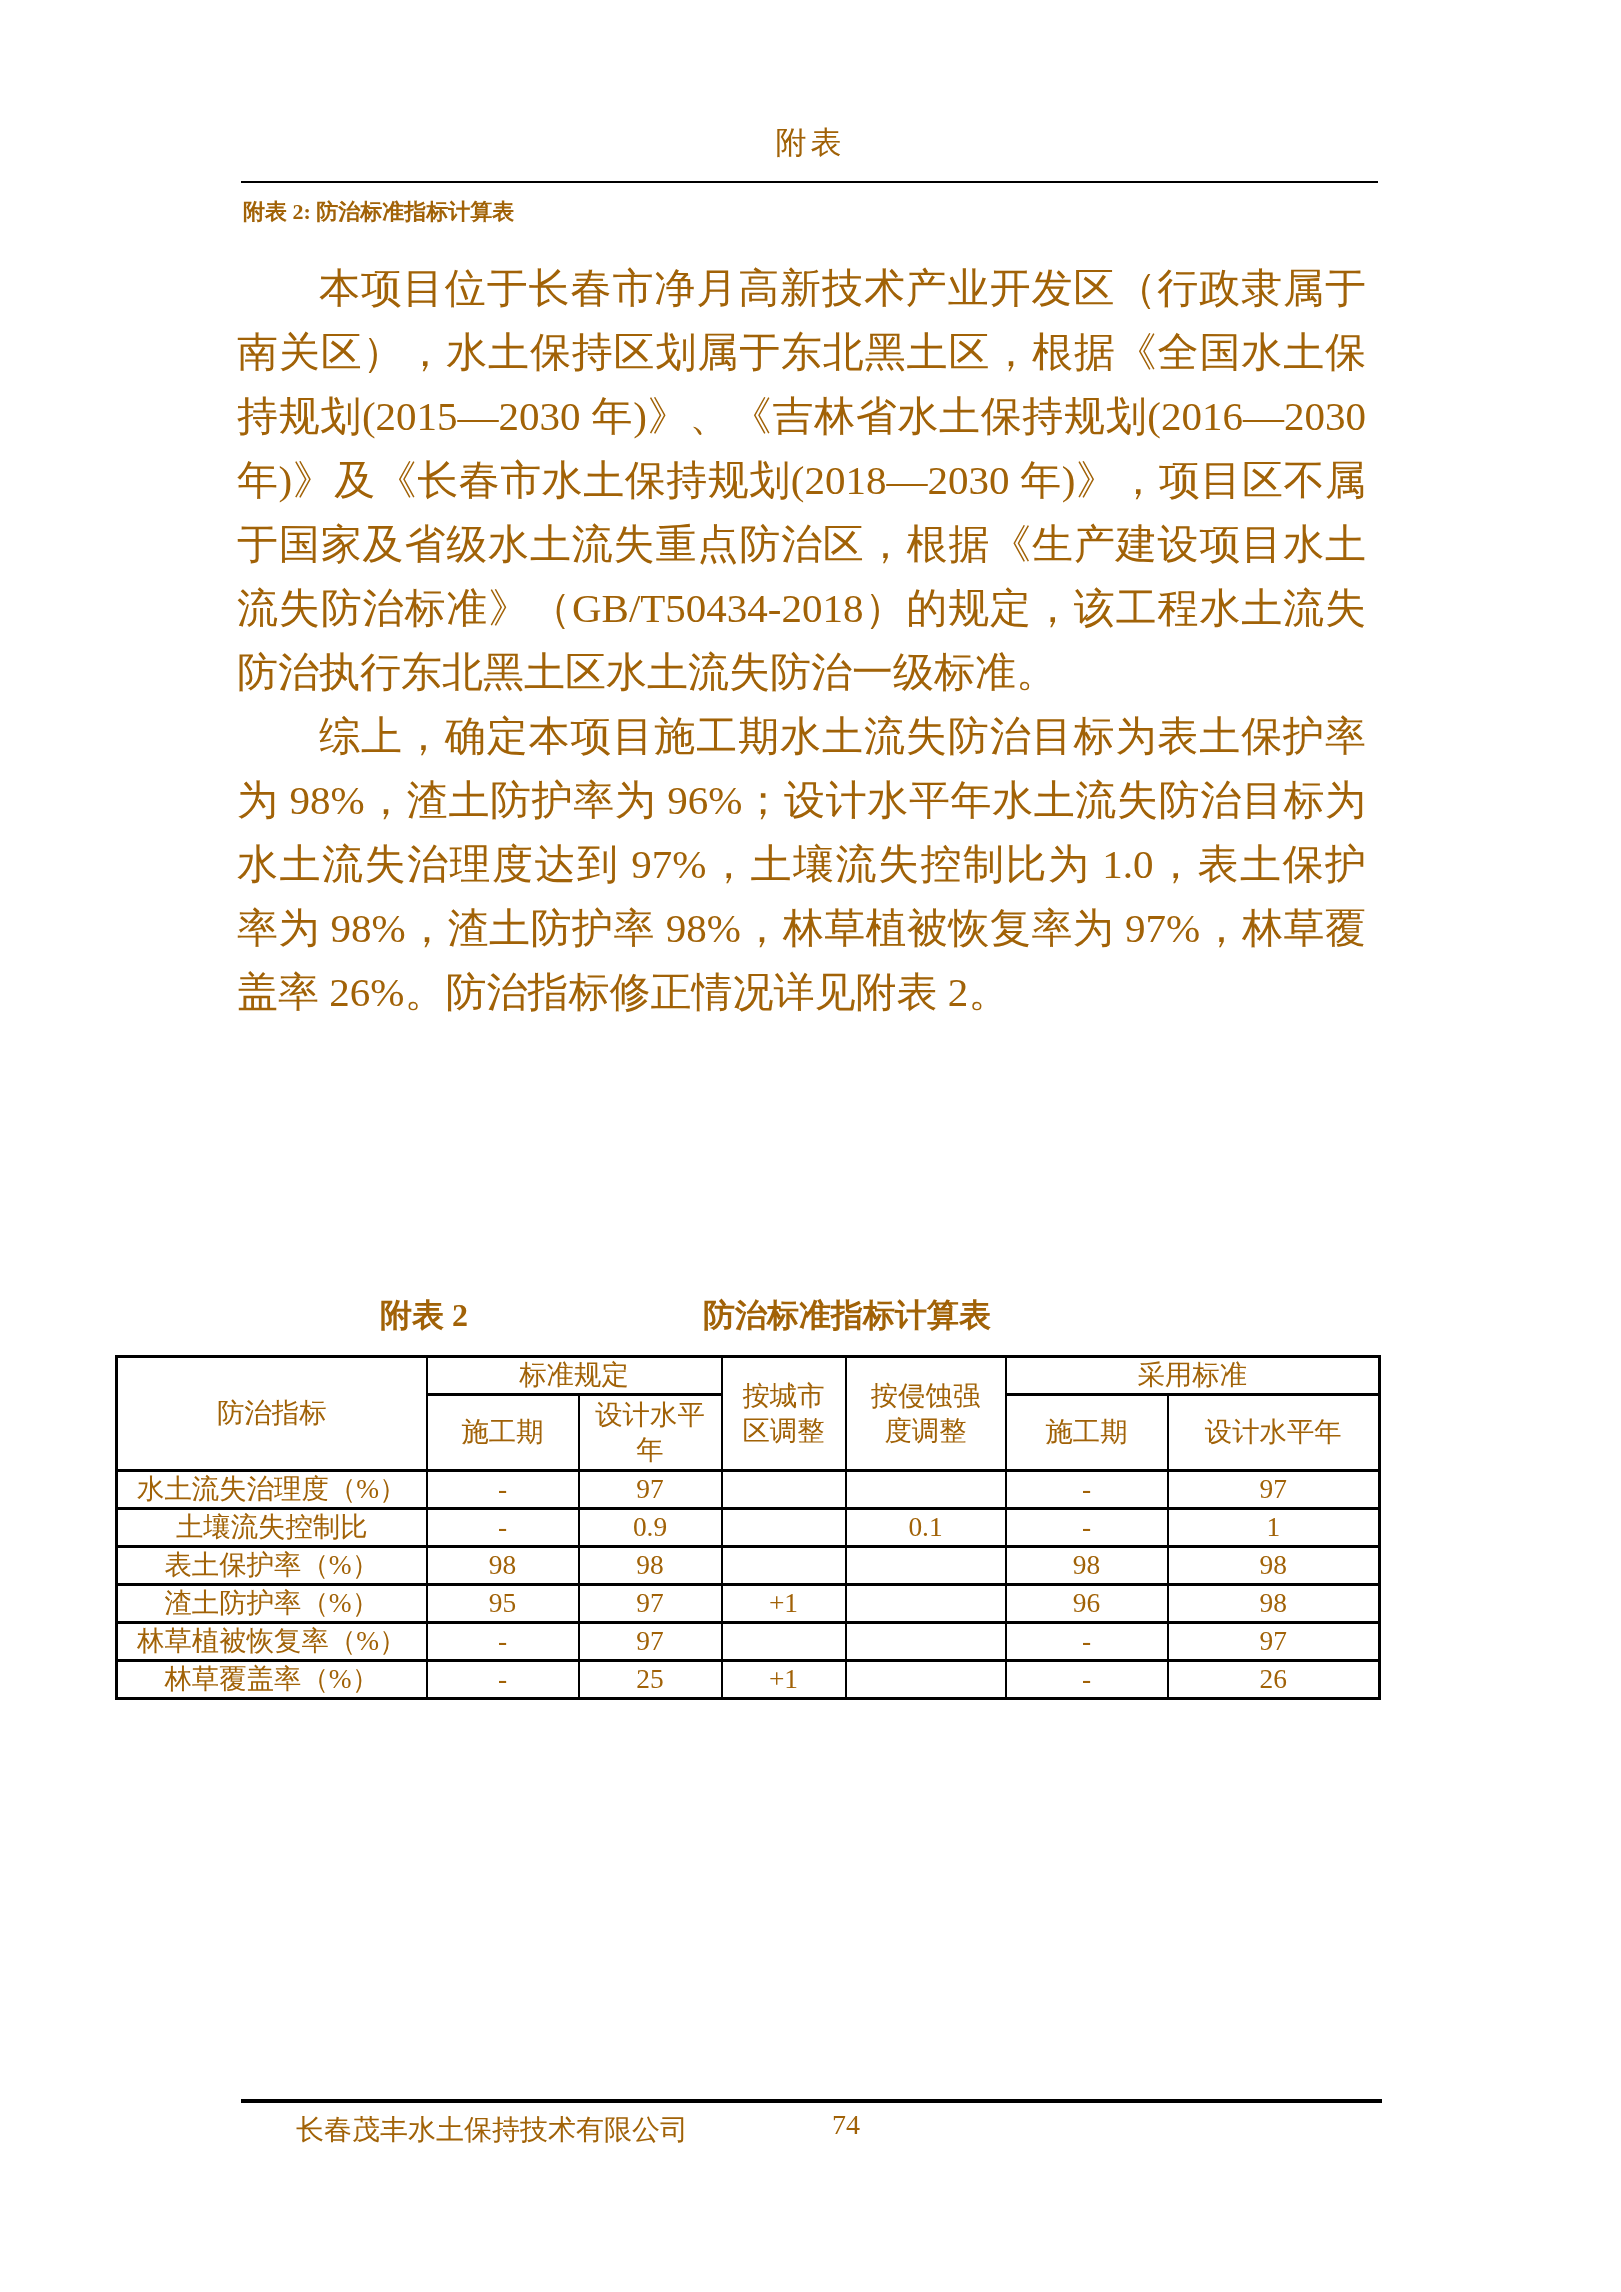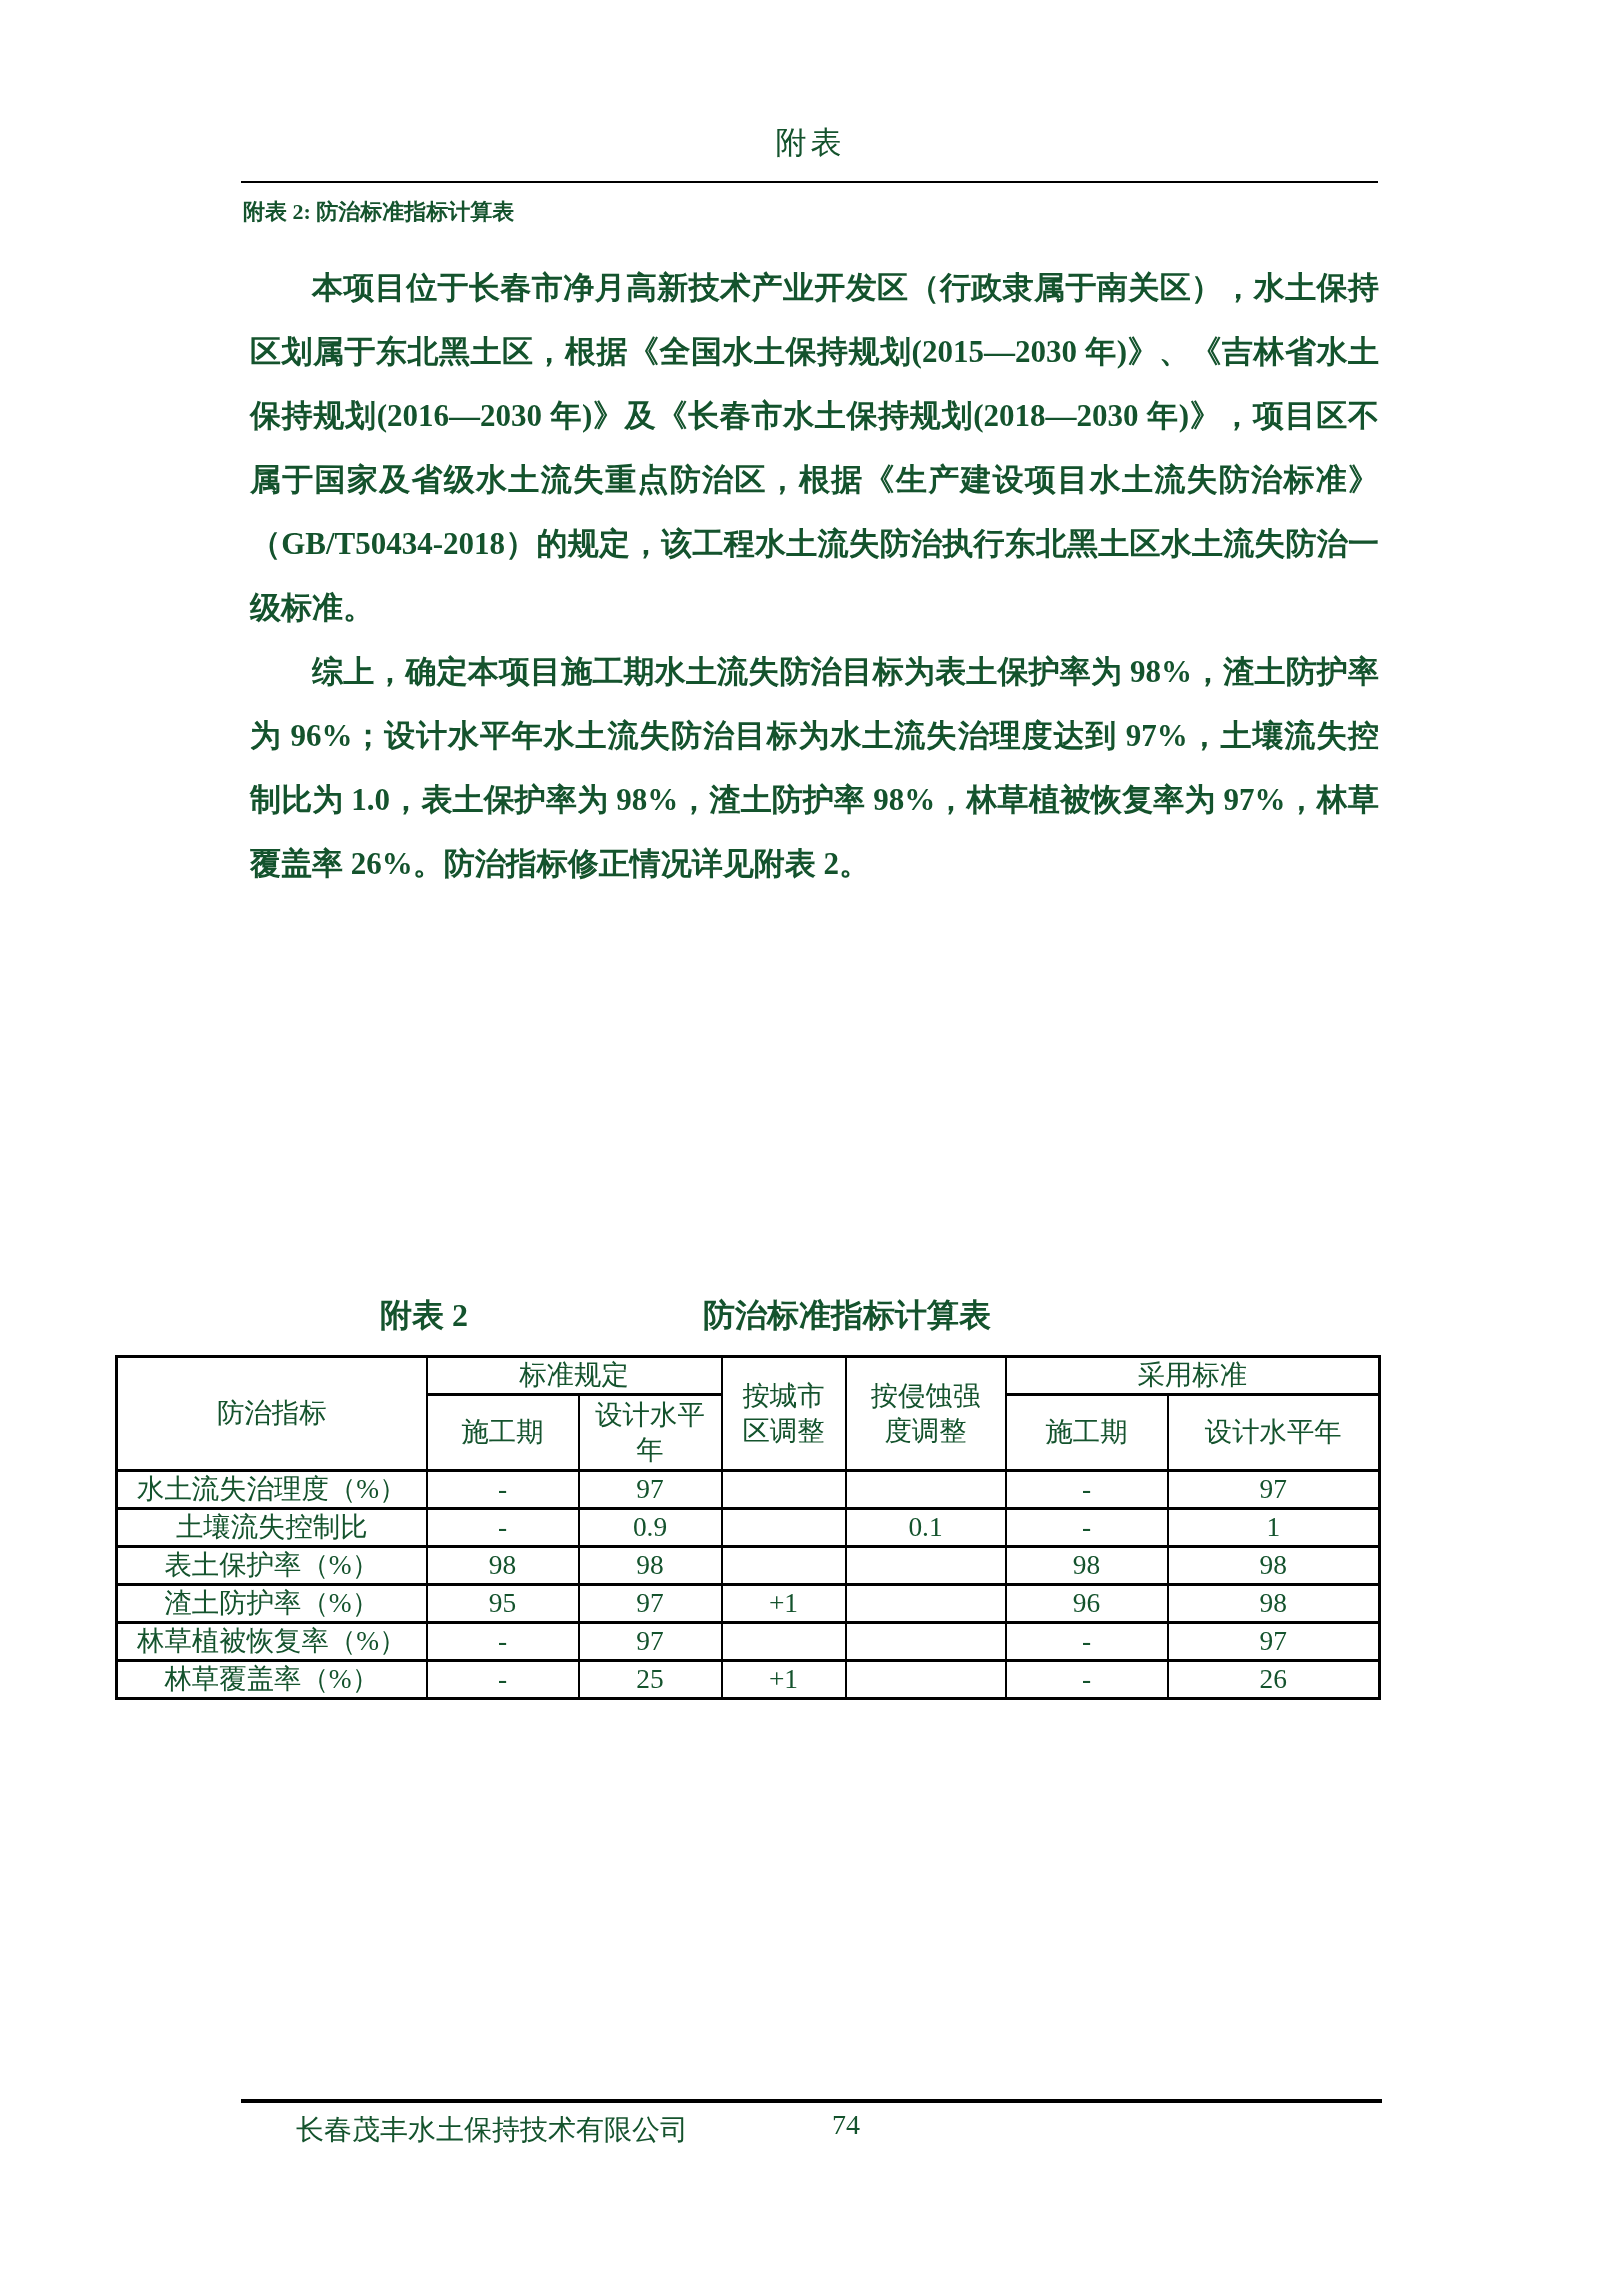--- a/index.html
+++ b/index.html
@@ -2,21 +2,21 @@
 <html><head>
 <meta charset="utf-8">
 <style>
   html, body { margin: 0; padding: 0; background: #888; }
   .page {
     position: relative;
     width: 1621px;
     height: 2293px;
     margin: 0 auto;
     background: #ffffff;
-    color: #14532d;
+    color: #a16207;
     font-family: "Liberation Serif", "DejaVu Serif", serif;
     overflow: hidden;
   }
 
   
   .page-header-title {
     position: absolute;
     top: 122px;
     left: 0;
     width: 100%;
@@ -41,26 +41,25 @@
     margin: 0;
     font-size: 22px;
     font-weight: bold;
     white-space: nowrap;
   }
 
   
   .body-text {
     position: absolute;
     top: 256px;
-    left: 250px;
+    left: 237px;
     width: 1129px;
-    font-size: 31px;
+    font-size: 41px;
     line-height: 64px;
     text-align: justify;
-    font-weight: bold;
   }
   .body-text p { margin: 0; text-indent: 2em; }
 
   
   .table-caption {
     position: absolute;
     top: 1294px;
     left: 380px;
     height: 39px;
     font-size: 32px;

